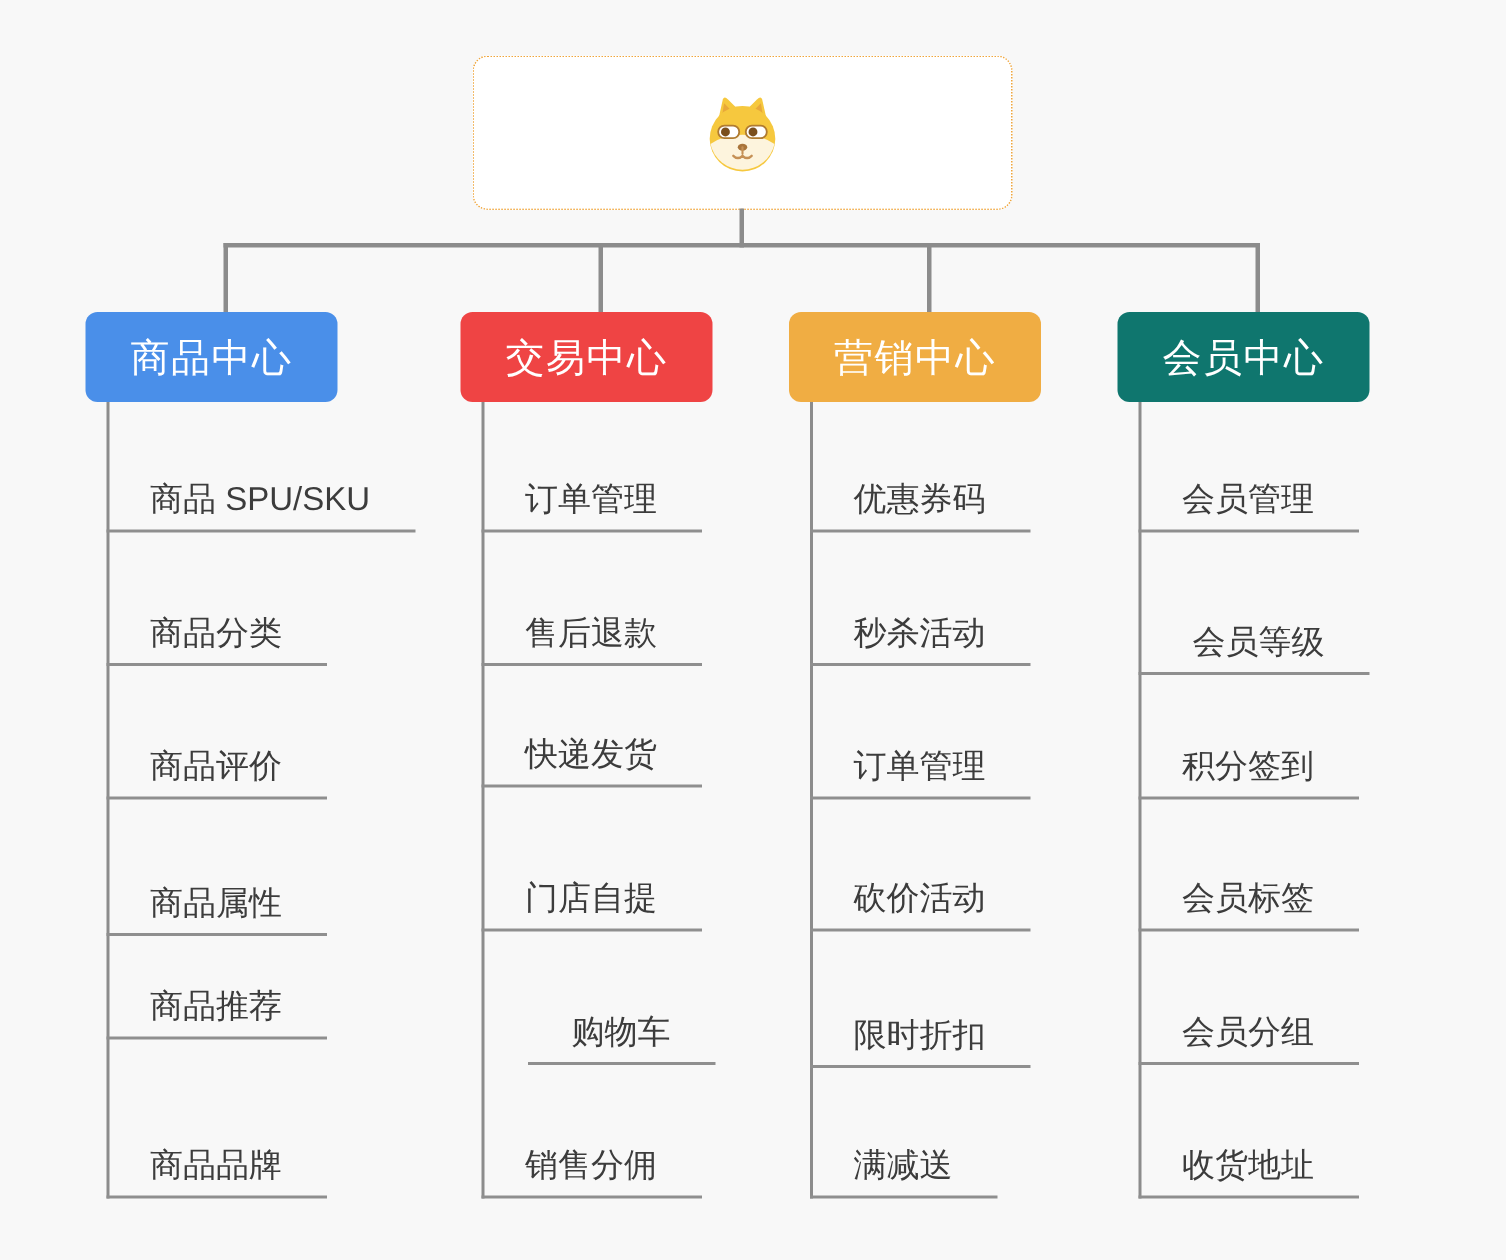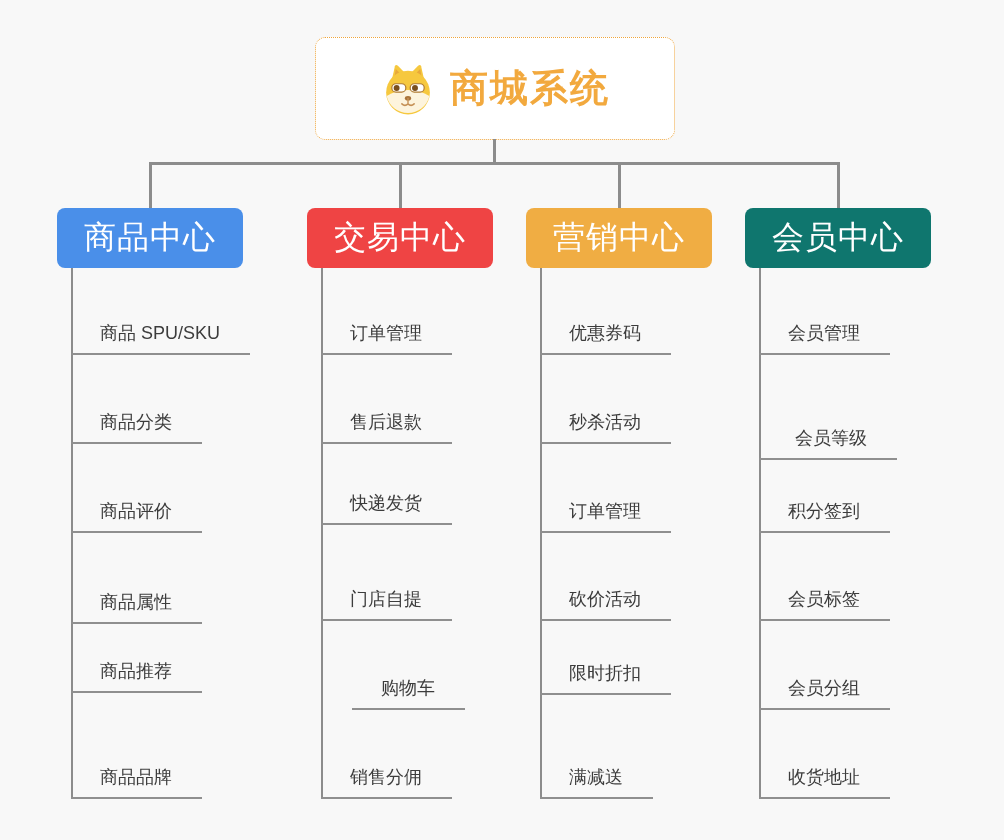--- a/index.html
+++ b/index.html
@@ -34,35 +34,35 @@
   .root-icon{width:56px;height:56px;flex:0 0 auto;}
   
   .conn{position:absolute;background:#8c8c8c;}
   .conn.root-stub{left:492.5px; top:139px; width:3px; height:26px;}
   .conn.bus{left:148.5px; top:162px; width:691px; height:3px;}
   .conn.drop{top:162px; width:3px; height:47px;}
   
   .branch{position:absolute; top:208px; width:186px;}
   .branch-header{
     position:absolute; left:0; top:0;
-    width:186px; height:60px;
+    width:168px; height:60px;
     border-radius:8px;
     color:#ffffff;
-    font-size:32px;
+    font-size:26px;
     display:flex; align-items:center; justify-content:center;
     letter-spacing:1px;
     white-space:nowrap;
   }
   .trunk{position:absolute; left:14px; width:2px; background:#8c8c8c;}
   .leaf{
     position:absolute; left:14px;
     height:40px; line-height:40px;
     padding:0 30px 0 29px;
     border-bottom:2px solid #8f8f8f;
-    font-size:18px;
+    font-size:22px;
     color:#3c3c3c;
     white-space:nowrap;
   }
 </style>
 </head>
 <body>
 
 <div id="canvas">
 
   <div class="root-card">
@@ -79,21 +79,20 @@
 
       <rect x="13.5" y="26" width="16" height="9.5" rx="4.7" fill="#ffffff" stroke="#b07b30" stroke-width="1.4"></rect>
       <rect x="34.5" y="26" width="16" height="9.5" rx="4.7" fill="#ffffff" stroke="#b07b30" stroke-width="1.4"></rect>
       <circle cx="19" cy="30.8" r="3.4" fill="#7a4f1d"></circle>
       <circle cx="40" cy="30.8" r="3.4" fill="#7a4f1d"></circle>
 
       <ellipse cx="32" cy="42.5" rx="3.6" ry="2.6" fill="#a9743a"></ellipse>
       <path d="M25 49 q3.5 3.5 7 0 q3.5 3.5 7 0" fill="none" stroke="#c59055" stroke-width="1.8" stroke-linecap="round"></path>
       <path d="M32 42.5 L32 47.5" stroke="#c59055" stroke-width="1.6" stroke-linecap="round"></path>
     </svg>
-    <span class="root-title">商城系统</span>
   </div>
 
   <div class="conn root-stub"></div>
   <div class="conn bus"></div>
   <div id="connectors">
       <div class="conn drop" style="left: 148.5px;"></div>
       <div class="conn drop" style="left: 398.5px;"></div>
       <div class="conn drop" style="left: 617.5px;"></div>
       <div class="conn drop" style="left: 836.5px;"></div>
     </div>
@@ -121,29 +120,29 @@
         <div class="leaf" style="top: 549px;">销售分佣</div>
       </div>
 
     <div class="branch" style="left: 526px;">
       <div class="trunk" style="top: 60px; height: 531px;"></div>
       <div class="branch-header" style="background: rgb(240, 173, 67);">营销中心</div>
     <div class="leaf" style="top: 105px;">优惠券码</div>
         <div class="leaf" style="top: 193.8px;">秒杀活动</div>
         <div class="leaf" style="top: 282.6px;">订单管理</div>
         <div class="leaf" style="top: 371.4px;">砍价活动</div>
-        <div class="leaf" style="top: 445px;">限时折扣</div>
+        <div class="leaf" style="top: 462px;">限时折扣</div>
         <div class="leaf" style="top: 549px;">满减送</div>
       </div>
 
     <div class="branch" style="left: 745px;">
       <div class="trunk" style="top: 60px; height: 531px;"></div>
       <div class="branch-header" style="background: #0f766e;">会员中心</div>
     <div class="leaf" style="top: 105px;">会员管理</div>
-        <div class="leaf" style="top: 210px; padding-left: 36px;">会员等级</div>
+        <div class="leaf" style="top: 200px; padding-left: 36px;">会员等级</div>
         <div class="leaf" style="top: 282.6px;">积分签到</div>
         <div class="leaf" style="top: 371.4px;">会员标签</div>
         <div class="leaf" style="top: 460.2px;">会员分组</div>
         <div class="leaf" style="top: 549px;">收货地址</div>
       </div>
   </div>
 
 </div>
 
 </body></html>

